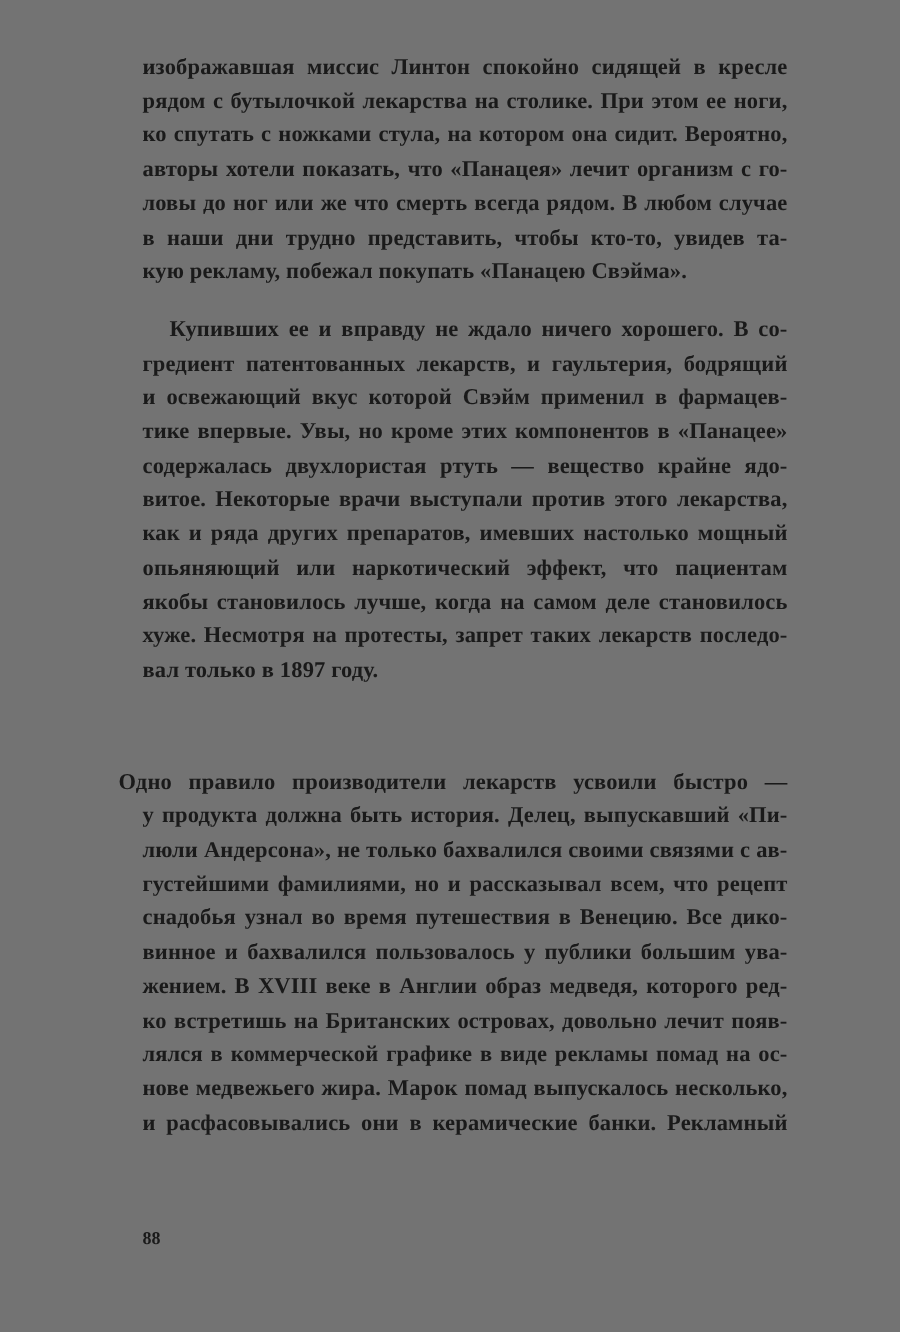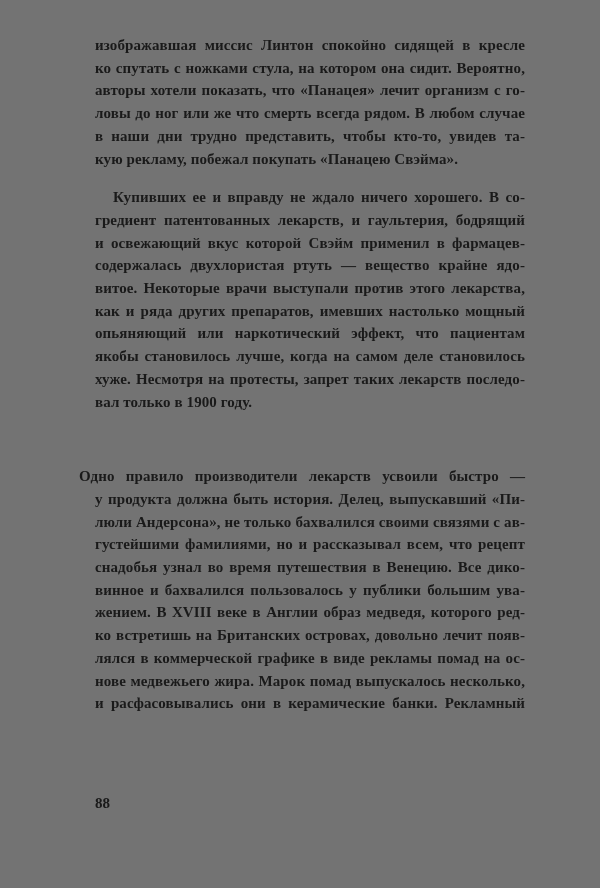--- a/index.html
+++ b/index.html
@@ -40,50 +40,52 @@
   }
   
   .p-indent .line:first-child { padding-left: 18px; margin-top: 16px; }
   
   .p-outdent .line:first-child { margin-left: -16px; }
   
   .p-gap { margin-top: 52px; }
   .page-number {
     position: absolute;
     left: 95px;
-    top: 795px;
-    font-size: 15px;
+    top: 818px;
+    font-size: 12px;
     font-weight: 600;
     color: #1a1a1a;
   }
 </style>
 </head>
 <body>
 
 <main class="page">
   <section class="text-block" id="text-block">
       <div class="paragraph">
         <div class="line">изображавшая миссис Линтон спокойно сидящей в кресле</div>
+        <div class="line">рядом с бутылочкой лекарства на столике. При этом ее ноги,</div>
         <div class="line">ко спутать с ножками стула, на котором она сидит. Вероятно,</div>
         <div class="line">авторы хотели показать, что «Панацея» лечит организм с го-</div>
         <div class="line">ловы до ног или же что смерть всегда рядом. В любом случае</div>
         <div class="line">в наши дни трудно представить, чтобы кто-то, увидев та-</div>
         <div class="line line-flush">кую рекламу, побежал покупать «Панацею Свэйма».</div>
       </div>
       <div class="paragraph p-indent">
         <div class="line">Купивших ее и вправду не ждало ничего хорошего. В со-</div>
         <div class="line">гредиент патентованных лекарств, и гаультерия, бодрящий</div>
         <div class="line">и освежающий вкус которой Свэйм применил в фармацев-</div>
+        <div class="line">тике впервые. Увы, но кроме этих компонентов в «Панацее»</div>
         <div class="line">содержалась двухлористая ртуть — вещество крайне ядо-</div>
         <div class="line">витое. Некоторые врачи выступали против этого лекарства,</div>
         <div class="line">как и ряда других препаратов, имевших настолько мощный</div>
         <div class="line">опьяняющий или наркотический эффект, что пациентам</div>
         <div class="line">якобы становилось лучше, когда на самом деле становилось</div>
         <div class="line">хуже. Несмотря на протесты, запрет таких лекарств последо-</div>
-        <div class="line line-flush">вал только в 1900 году.</div>
+        <div class="line line-flush">вал только в 1897 году.</div>
       </div>
       <div class="paragraph p-outdent p-gap">
         <div class="line">Одно правило производители лекарств усвоили быстро —</div>
         <div class="line">у продукта должна быть история. Делец, выпускавший «Пи-</div>
         <div class="line">люли Андерсона», не только бахвалился своими связями с ав-</div>
         <div class="line">густейшими фамилиями, но и рассказывал всем, что рецепт</div>
         <div class="line">снадобья узнал во время путешествия в Венецию. Все дико-</div>
         <div class="line">винное и бахвалился пользовалось у публики большим ува-</div>
         <div class="line">жением. В XVIII веке в Англии образ медведя, которого ред-</div>
         <div class="line">ко встретишь на Британских островах, довольно лечит появ-</div>

